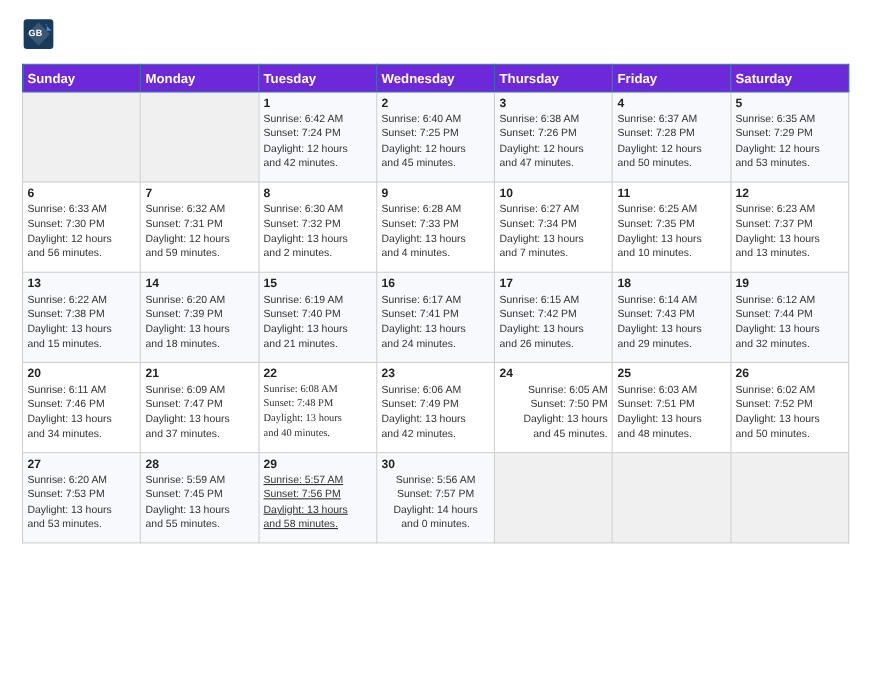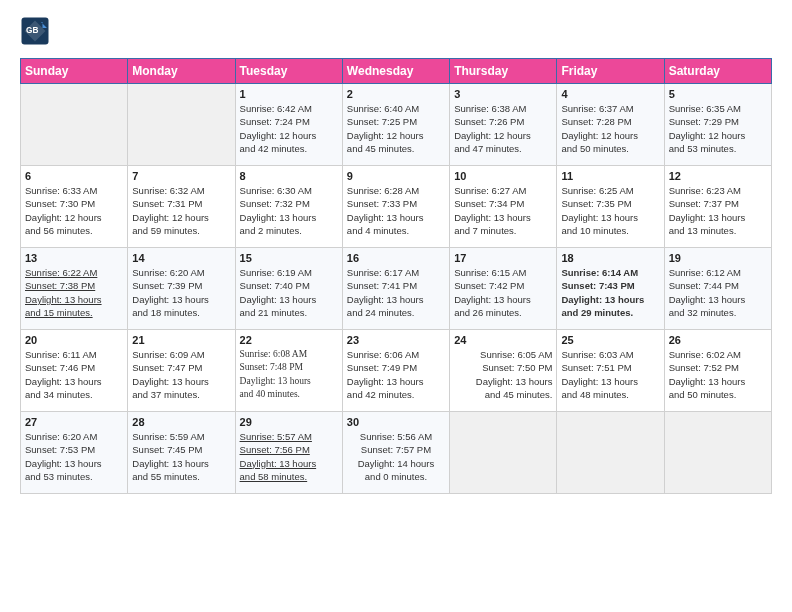--- a/index.html
+++ b/index.html
@@ -51,21 +51,21 @@
     .subtitle {
       font-size: 14px;
       color: #333;
     }
     table {
       width: 100%;
       border-collapse: collapse;
       table-layout: fixed;
     }
     thead th {
-      background: #ec4899;
+      background: #6d28d9;
       color: #fff;
       font-size: 12px;
       font-weight: bold;
       padding: 5px 4px;
       text-align: left;
       border: 1px solid #3a6aaa;
     }
     tbody td {
       vertical-align: top;
       border: 1px solid #d0d0d0;
@@ -216,21 +216,21 @@
             <span class="day-num">12</span>
             <div class="day-detail" style="white-space: pre-line;">Sunrise: 6:23 AM
 Sunset: 7:37 PM
 Daylight: 13 hours
 and 13 minutes.</div>
           </td>
         </tr>
         <tr>
           <td>
             <span class="day-num">13</span>
-            <div class="day-detail" style="white-space: pre-line; text-decoration: underline;">Sunrise: 6:22 AM
+            <div class="day-detail" style="white-space: pre-line;">Sunrise: 6:22 AM
 Sunset: 7:38 PM
 Daylight: 13 hours
 and 15 minutes.</div>
           </td>
           <td>
             <span class="day-num">14</span>
             <div class="day-detail" style="white-space: pre-line;">Sunrise: 6:20 AM
 Sunset: 7:39 PM
 Daylight: 13 hours
 and 18 minutes.</div>
@@ -251,21 +251,21 @@
           </td>
           <td>
             <span class="day-num">17</span>
             <div class="day-detail" style="white-space: pre-line;">Sunrise: 6:15 AM
 Sunset: 7:42 PM
 Daylight: 13 hours
 and 26 minutes.</div>
           </td>
           <td>
             <span class="day-num">18</span>
-            <div class="day-detail" style="white-space: pre-line; font-weight: bold;">Sunrise: 6:14 AM
+            <div class="day-detail" style="white-space: pre-line;">Sunrise: 6:14 AM
 Sunset: 7:43 PM
 Daylight: 13 hours
 and 29 minutes.</div>
           </td>
           <td>
             <span class="day-num">19</span>
             <div class="day-detail" style="white-space: pre-line;">Sunrise: 6:12 AM
 Sunset: 7:44 PM
 Daylight: 13 hours
 and 32 minutes.</div>

